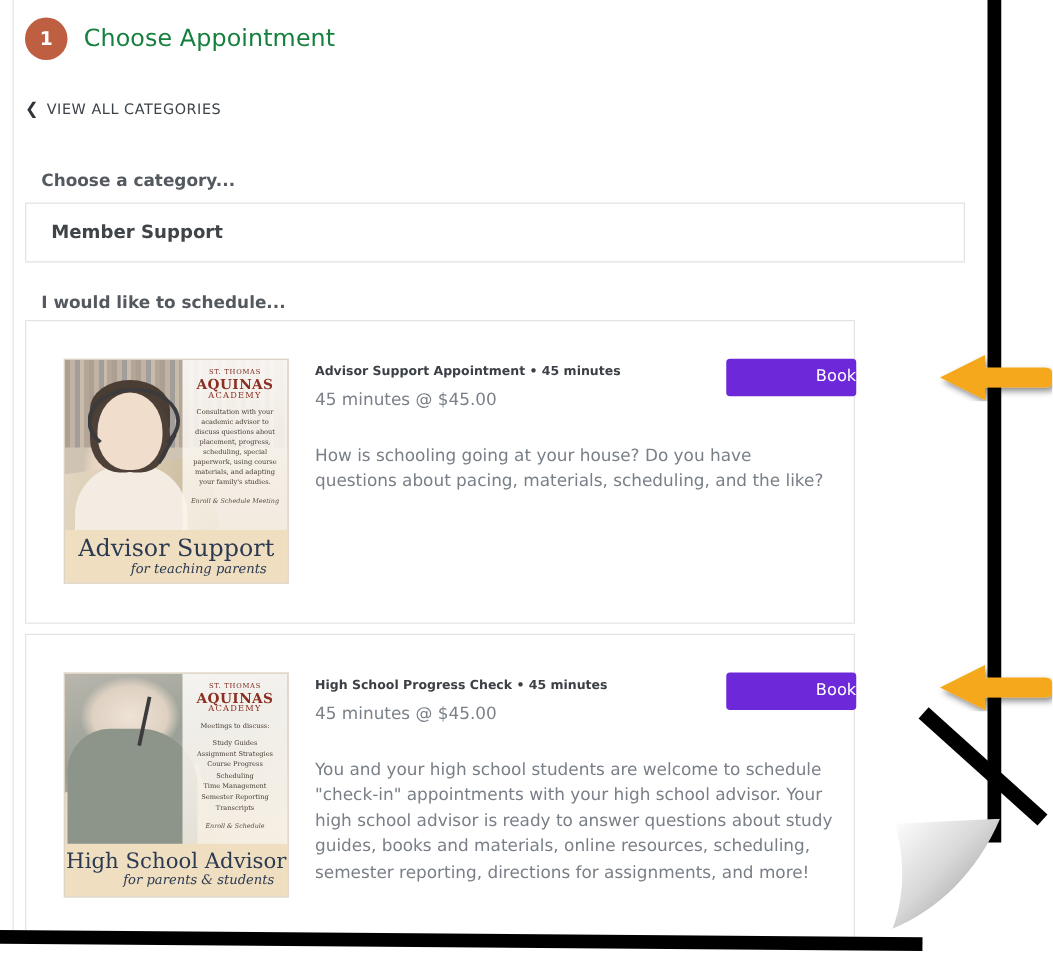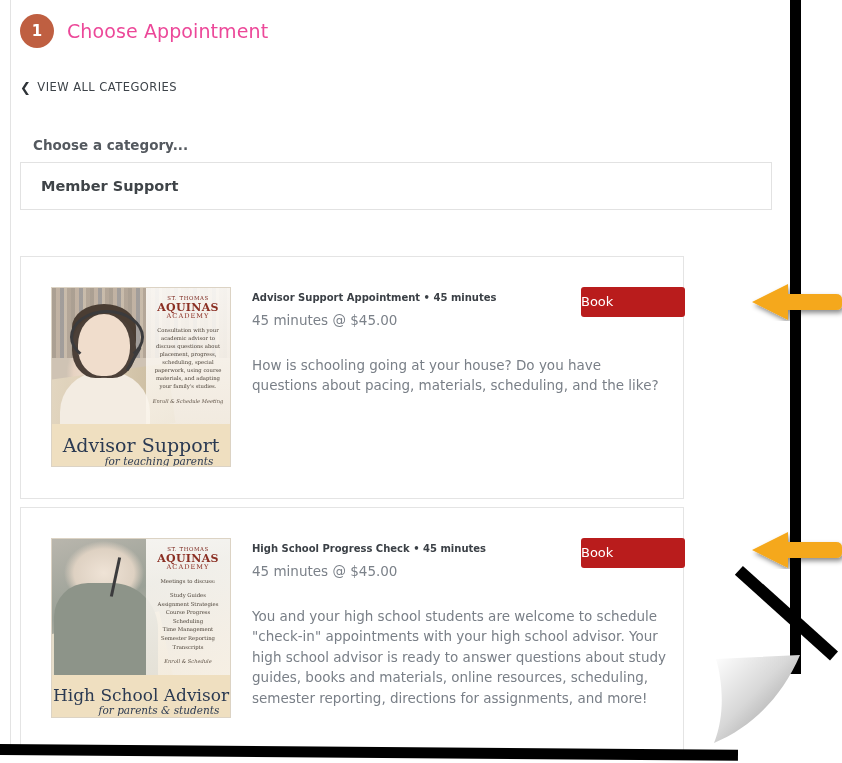--- a/index.html
+++ b/index.html
@@ -92,21 +92,21 @@
     color: #fff;
     display: flex;
     align-items: center;
     justify-content: center;
     font-size: 15px;
     font-weight: 600;
   }
   .step-title {
     margin-left: 13px;
     font-size: 19px;
-    color: #ec4899;
+    color: #15803d;
     font-weight: 400;
     letter-spacing: 0.1px;
   }
 
   .back-link {
     position: absolute;
     left: 20px;
     top: 80px;
     display: flex;
     align-items: center;
@@ -328,21 +328,21 @@
     width: 100%;
     height: 42px;
     background: #efdfc0;
     text-align: center;
     overflow: hidden;
   }
   .band-title {
     font-family: "DejaVu Serif", "Liberation Serif", serif;
     font-size: 19px;
     color: #2b3a52;
-    margin-top: 12px;
+    margin-top: 6px;
     line-height: 1.05;
     white-space: nowrap;
   }
   .band-title.small { font-size: 17px; }
   .band-sub {
     font-family: "DejaVu Serif", "Liberation Serif", serif;
     font-style: italic;
     font-size: 10.5px;
     color: #2b3a52;
     line-height: 1;
@@ -378,29 +378,29 @@
     line-height: 1.52;
     max-width: 478px;
   }
 
   .book-btn {
     position: absolute;
     right: -2px;
     top: 0;
     width: 104px;
     height: 30px;
-    background: #b91c1c;
+    background: #6d28d9;
     border: 0;
     border-radius: 3px;
     color: #fff;
     font-size: 13px;
     font-family: "DejaVu Sans", "Liberation Sans", sans-serif;
     cursor: pointer;
     line-height: 30px;
-    text-align: left;
+    text-align: right;
     padding: 0;
     margin-left: 20px;
   }
 
   
   .arrow {
     position: absolute;
     z-index: 60;
     pointer-events: none;
   }
@@ -422,20 +422,21 @@
   <a class="back-link" href="#">
     <span class="back-chevron">❮</span>
     <span>VIEW ALL CATEGORIES</span>
   </a>
 
   <div class="field-label label-category">Choose a category...</div>
   <div class="category-box">
     <span class="category-value">Member Support</span>
   </div>
 
+  <div class="field-label label-schedule">I would like to schedule...</div>
 
   <div class="appt-card card-1">
     <div class="card-inner">
 
       <div class="thumb">
         <div class="thumb-photo">
           <div class="photo-a">
             <div class="shelf"></div>
             <div class="desk"></div>
             <div class="body-shape"></div>

